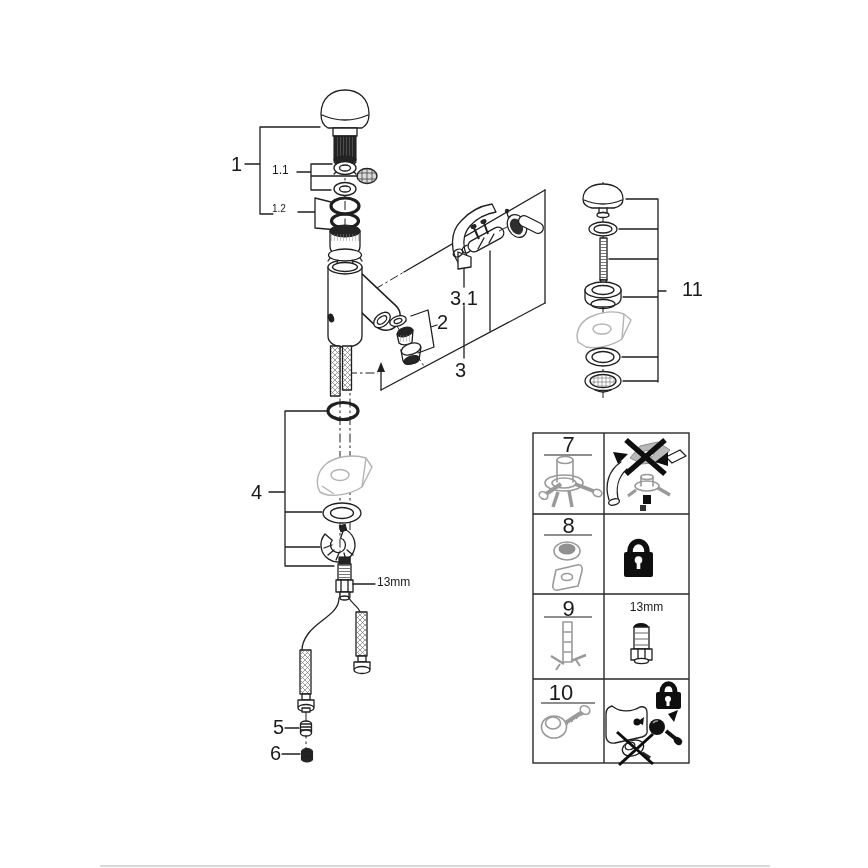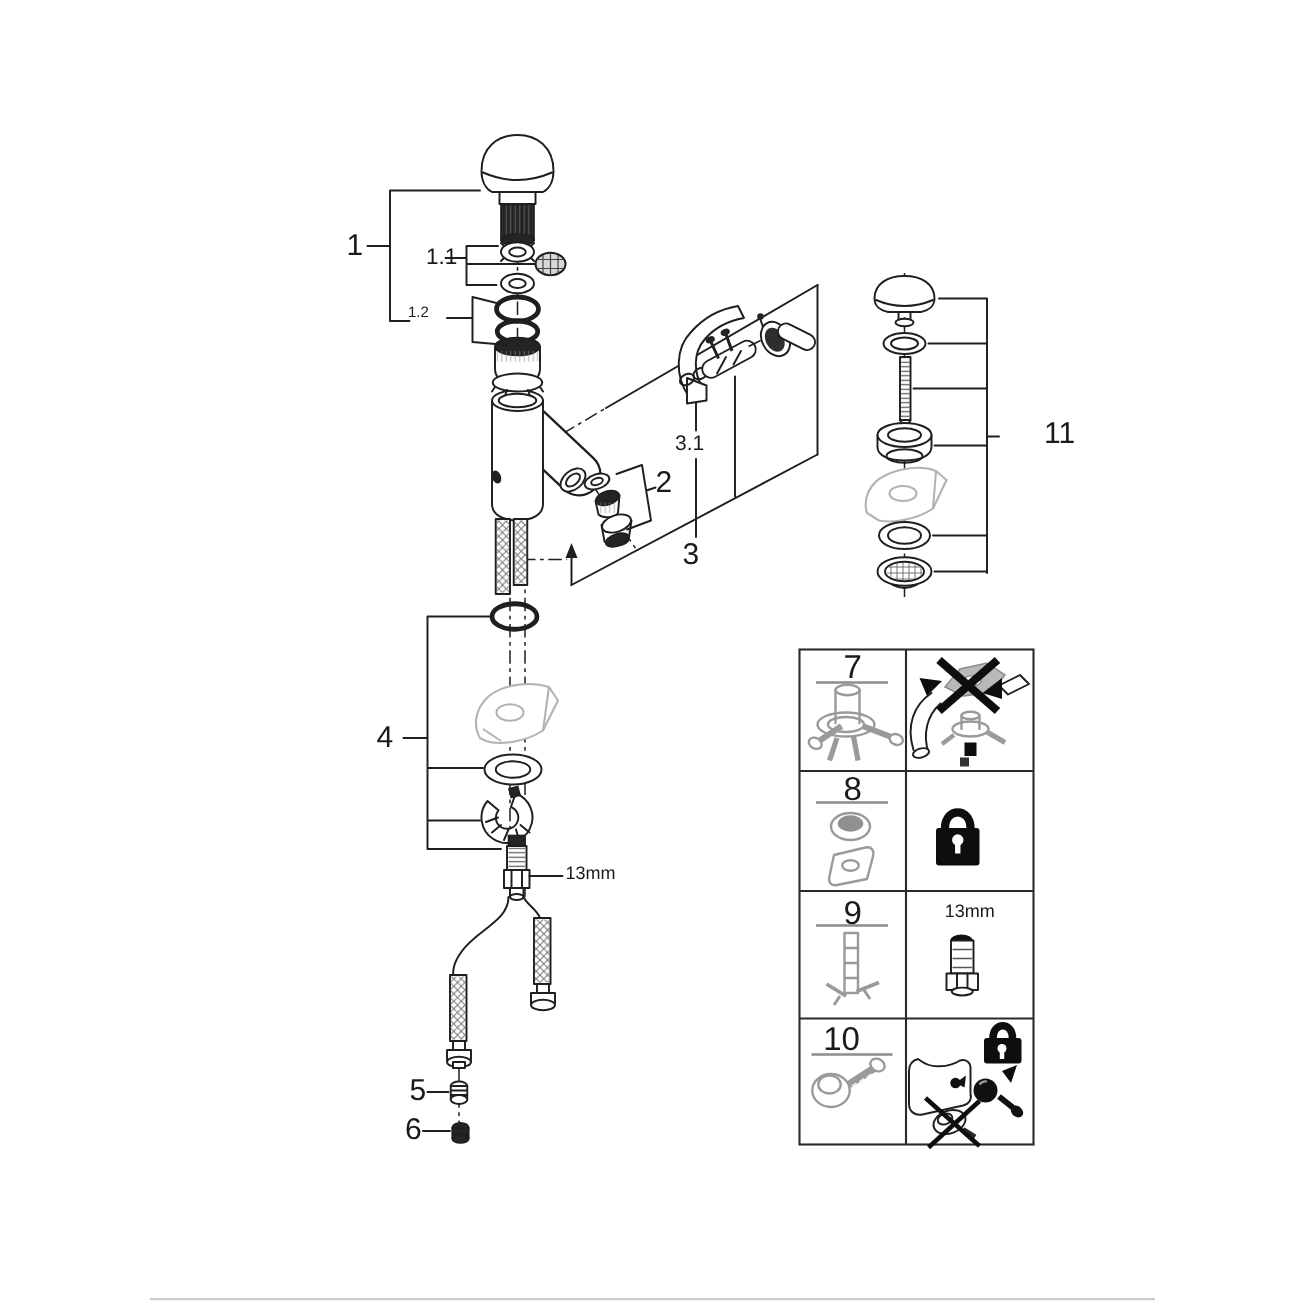--- a/index.html
+++ b/index.html
@@ -377,29 +377,29 @@
       <line x1="642" y1="753" x2="650" y2="758" stroke="#2a2a2a" stroke-width="3.5"></line>
       <line x1="617" y1="732" x2="653" y2="764" stroke="var(--black)" stroke-width="3"></line>
       <line x1="653" y1="734" x2="619" y2="765" stroke="var(--black)" stroke-width="3"></line>
     </g>
   </g>
 
   <line x1="100" y1="866" x2="770" y2="866" stroke="var(--footer)" stroke-width="1.5"></line>
 </svg>
 
 <div class="lbl" style="left:231px;top:154px;font-size:20px">1</div>
-<div class="lbl" style="left:284px;top:164px;font-size:15px">1.1</div>
+<div class="lbl" style="left:272px;top:164px;font-size:12px">1.1</div>
 <div class="lbl" style="left:272px;top:204px;font-size:10px">1.2</div>
 <div class="lbl" style="left:437px;top:312px;font-size:20px">2</div>
-<div class="lbl" style="left:450px;top:288px;font-size:14px">3.1</div>
+<div class="lbl" style="left:450px;top:288px;font-size:20px">3.1</div>
 <div class="lbl" style="left:455px;top:360px;font-size:20px">3</div>
 <div class="lbl" style="left:251px;top:482px;font-size:20px">4</div>
 <div class="lbl" style="left:273px;top:717px;font-size:20px">5</div>
 <div class="lbl" style="left:270px;top:743px;font-size:20px">6</div>
-<div class="lbl" style="left:696px;top:279px;font-size:20px">11</div>
+<div class="lbl" style="left:682px;top:279px;font-size:20px">11</div>
 <div class="lbl" style="left:377px;top:576px;font-size:12px">13mm</div>
 
 <div class="lbl ctr" style="left:533px;width:71px;top:434px;font-size:22px">7</div>
 <div class="lbl ctr" style="left:533px;width:71px;top:515px;font-size:22px">8</div>
 <div class="lbl ctr" style="left:533px;width:71px;top:598px;font-size:22px">9</div>
 <div class="lbl ctr" style="left:533px;width:56px;top:682px;font-size:22px">10</div>
 <div class="lbl ctr" style="left:604px;width:85px;top:601px;font-size:12px">13mm</div>
 
 </div>
 

